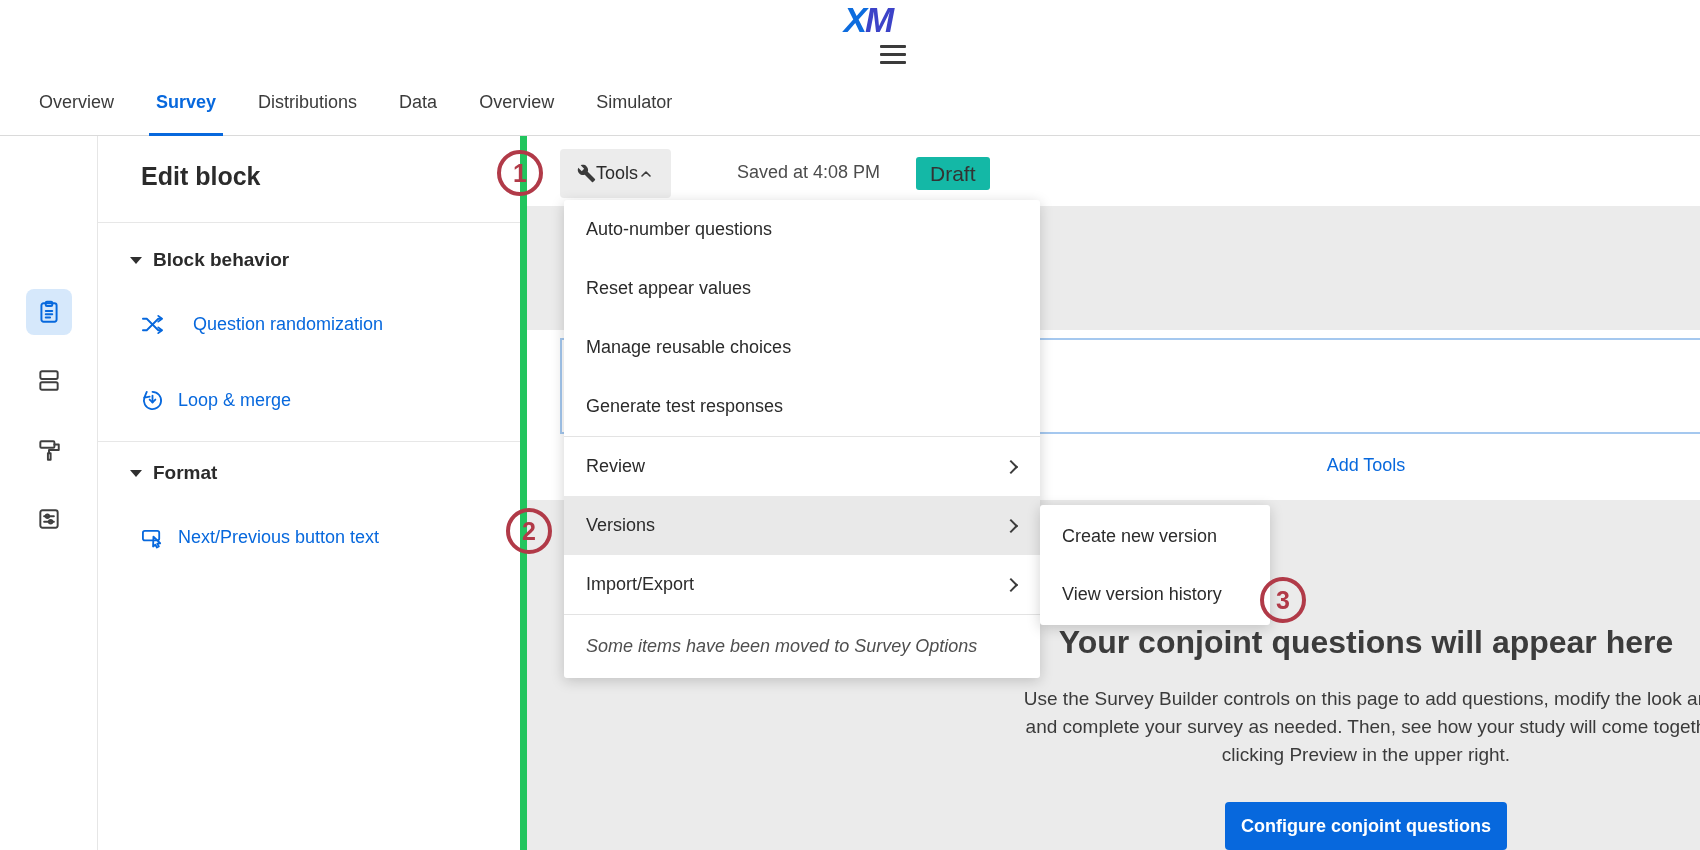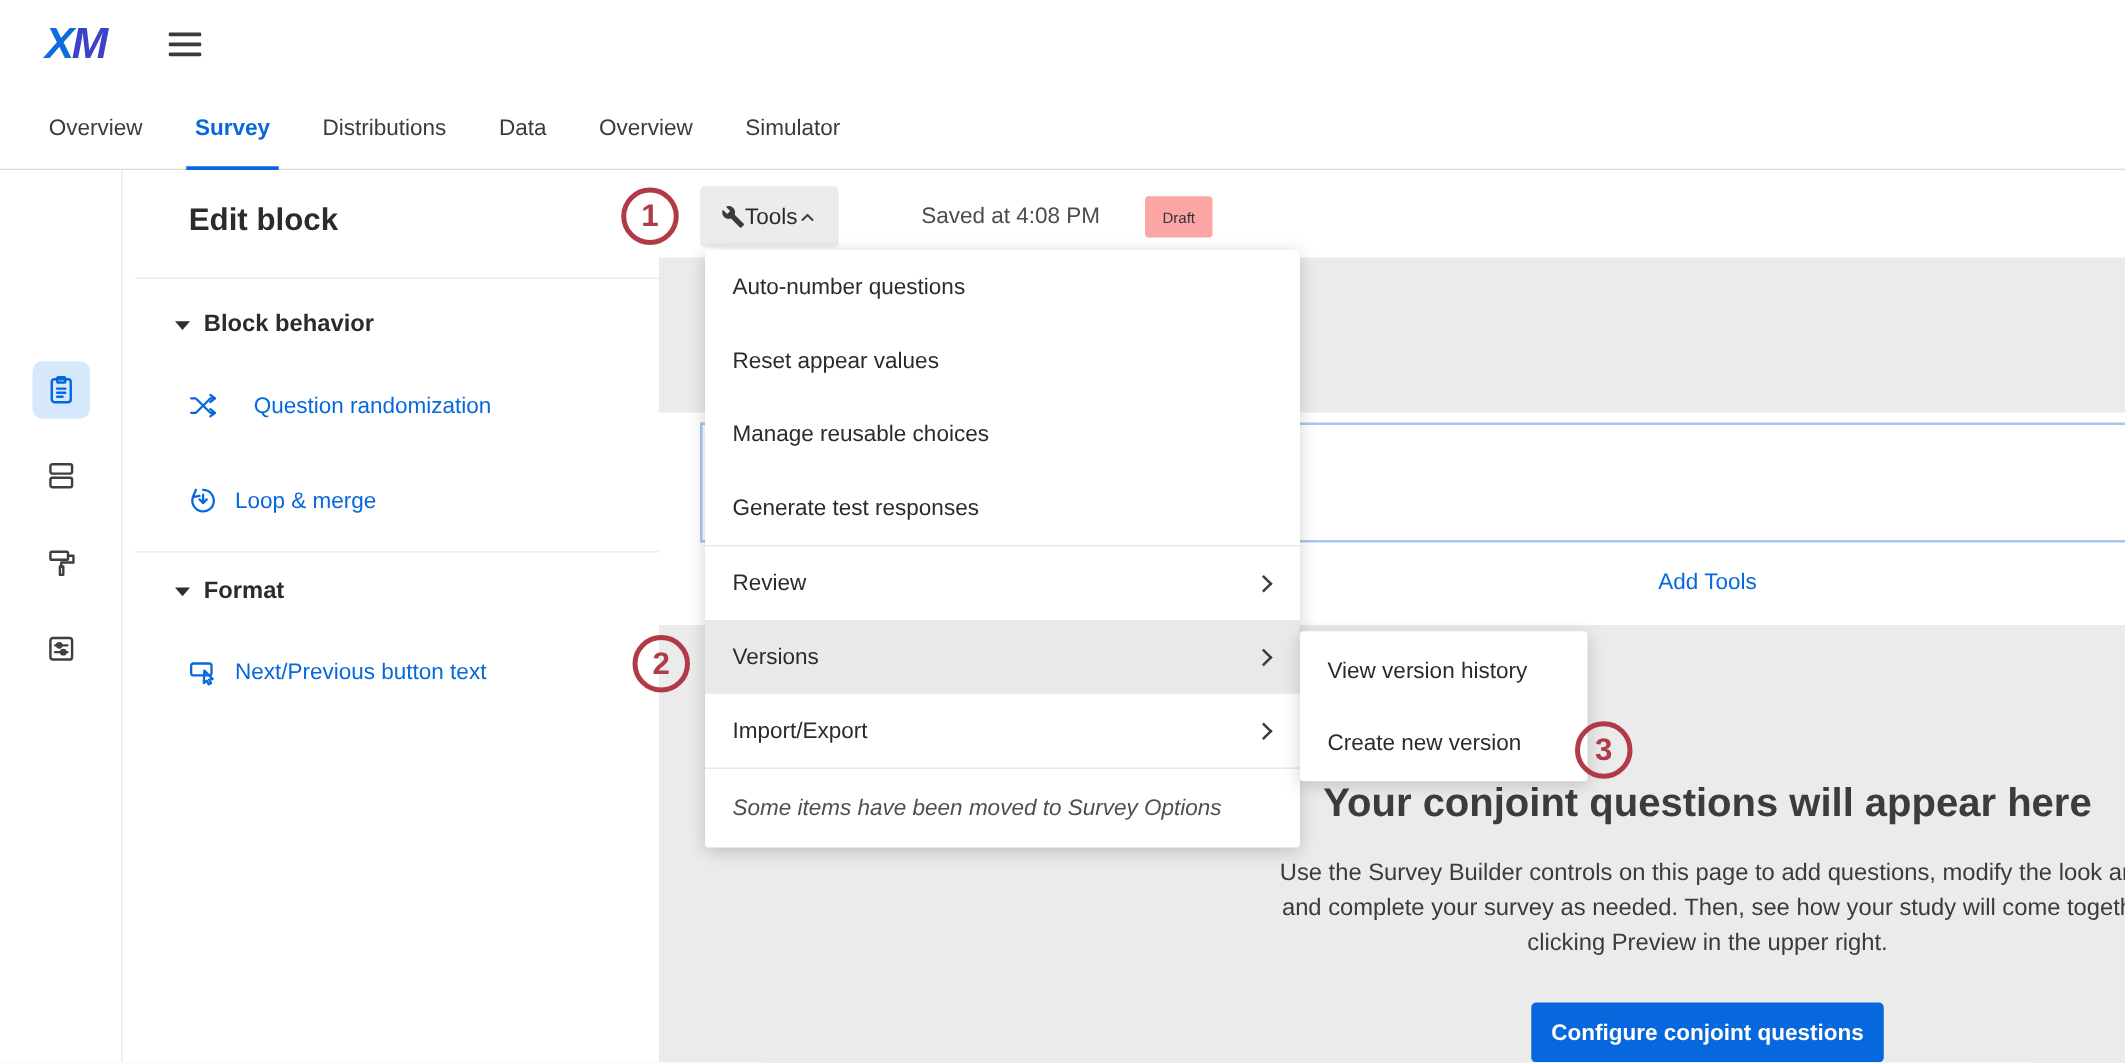--- a/index.html
+++ b/index.html
@@ -1,57 +1,57 @@
 <!DOCTYPE html>
 <html><head>
 <meta charset="utf-8">
 <style>
   * { margin:0; padding:0; box-sizing:border-box; }
   html,body { width:1700px; height:850px; overflow:hidden; }
   body { font-family:"Liberation Sans", sans-serif; background:#fff; color:#2f2f2f; }
   .app { position:relative; width:1700px; height:850px; background:#fff; overflow:hidden; }
 
   
-  .topbar { position:absolute; top:0; left:0; right:0; height:70px; background:#fff; display:flex; align-items:center; padding-left:36px; }
+  .topbar { position:absolute; top:0; left:0; right:0; height:70px; background:#fff; display:flex; align-items:center; padding-left:36px;flex-direction:column; }
   .logo { font-size:35px; font-weight:900; font-style:italic; letter-spacing:-2px; cursor:pointer; }
   .logo .lx { color:#0d6cde; }
   .logo .lm { color:#3c43c8; }
   .hamburger { margin-left:50px; width:26px; cursor:pointer; }
   .hamburger div { height:3px; background:#3b3b3b; margin:5px 0; border-radius:1px; }
   .project { margin-left:46px; font-size:21px; color:#2b2b2b; display:flex; align-items:center; gap:14px; cursor:pointer; }
 
   
   .navbar { position:absolute; top:70px; left:0; right:0; height:66px; background:#fff; border-bottom:1px solid #dadada; display:flex; align-items:stretch; padding-left:18px; }
   .tab { font-size:18px; color:#3b3b3b; padding:0 21px; display:flex; align-items:center; position:relative; cursor:pointer; }
   .tab.active { color:#0768dd; font-weight:bold; }
   .tab.active::after { content:""; position:absolute; left:14px; right:14px; bottom:-1px; height:3px; background:#0768dd; }
 
   
   .rail { position:absolute; top:136px; left:0; width:98px; bottom:0; background:#fff; border-right:1px solid #e6e6e6; }
   .rail-item { position:absolute; left:26px; width:46px; height:46px; border-radius:8px; display:flex; align-items:center; justify-content:center; cursor:pointer; }
   .rail-item.active { background:#d6e8fb; }
 
   
-  .panel { position:absolute; top:136px; left:108px; width:429px; bottom:0; background:#fff; border-right:1px solid #22c55e; }
+  .panel { position:absolute; top:136px; left:98px; width:429px; bottom:0; background:#fff; border-right:7px solid #22c55e; }
   .panel-title { position:absolute; top:26px; left:43px; font-size:25px; font-weight:bold; color:#2b2b2b; }
   .panel-divider { position:absolute; left:0; right:0; height:1px; background:#e7e7e7; }
   .section-head { position:absolute; left:32px; display:flex; align-items:center; gap:11px; font-size:19px; font-weight:bold; color:#2b2b2b; cursor:pointer; }
   .tri-down { width:0; height:0; border-left:6px solid transparent; border-right:6px solid transparent; border-top:7px solid #2f2f2f; }
   .panel-link { position:absolute; left:43px; display:flex; align-items:center; gap:14px; font-size:18px; color:#0768dd; cursor:pointer; }
 
   
   .main { position:absolute; top:136px; left:527px; right:0; bottom:0; background:#fff; overflow:hidden; }
   .canvas-gray { position:absolute; top:70px; left:0; right:0; bottom:0; background:#ebebeb; }
   .white-band { position:absolute; top:194px; left:0; right:0; height:170px; background:#fff; }
   .focus-block { position:absolute; top:202px; left:33px; width:1300px; height:96px; background:#fff; border-top:2px solid #a5c8ef; border-bottom:2px solid #a5c8ef; border-left:2px solid #a5c8ef; }
   .add-block { position:absolute; top:319px; left:839px; transform:translateX(-50%); font-size:18px; color:#0768dd; cursor:pointer; white-space:nowrap; }
 
   .toolbar-btn { position:absolute; top:13px; left:33px; height:49px; background:#ececec; border-radius:4px; display:flex; align-items:center; padding:0 17px; font-size:18px; color:#2b2b2b; cursor:pointer; }
   .saved-text { position:absolute; top:26px; left:210px; font-size:18px; color:#4c4c4c; white-space:nowrap; }
-  .draft-badge { position:absolute; top:21px; left:389px; height:33px; padding:0 14px; background:#fca5a5; border-radius:3px; display:flex; align-items:center; font-size:12px; color:#333; }
+  .draft-badge { position:absolute; top:21px; left:389px; height:33px; padding:0 14px; background:#14b8a6; border-radius:3px; display:flex; align-items:center; font-size:21px; color:#333; }
 
   .ph-title { position:absolute; top:488px; left:839px; transform:translateX(-50%); font-size:32px; font-weight:600; color:#3c3c3c; white-space:nowrap; }
   .ph-line { position:absolute; left:839px; transform:translateX(-50%); font-size:19px; color:#3b3b3b; white-space:nowrap; }
   .cta-btn { position:absolute; top:666px; left:698px; width:282px; height:48px; background:#0768dd; color:#fff; border:none; border-radius:4px; font-size:18px; font-weight:bold; font-family:"Liberation Sans", sans-serif; cursor:pointer; }
 
   
   .menu { position:absolute; top:200px; left:564px; width:476px; background:#fff; box-shadow:0 3px 14px rgba(0,0,0,.18); border-radius:3px; z-index:30; }
   .menu-item { height:59px; display:flex; align-items:center; justify-content:space-between; padding:0 22px; font-size:18px; color:#2b2b2b; cursor:pointer; }
   .menu-item.highlighted { background:#e9e9e9; }
   .menu-divider { height:1px; background:#e3e3e3; }
@@ -220,24 +220,24 @@
     <div class="menu-item">
       <span>Import/Export</span>
       <span class="chev-right"></span>
     </div>
     <div class="menu-divider"></div>
     <div class="menu-footer">Some items have been moved to Survey Options</div>
   </div>
 
   <div class="submenu">
     <div class="menu-item">
+      <span>Create new version</span>
+    </div>
+    <div class="menu-item">
       <span>View version history</span>
-    </div>
-    <div class="menu-item">
-      <span>Create new version</span>
     </div>
   </div>
 
   <div class="step-circle c1">1</div>
   <div class="step-circle c2">2</div>
   <div class="step-circle c3">3</div>
 
 </div>
 
 </body></html>

